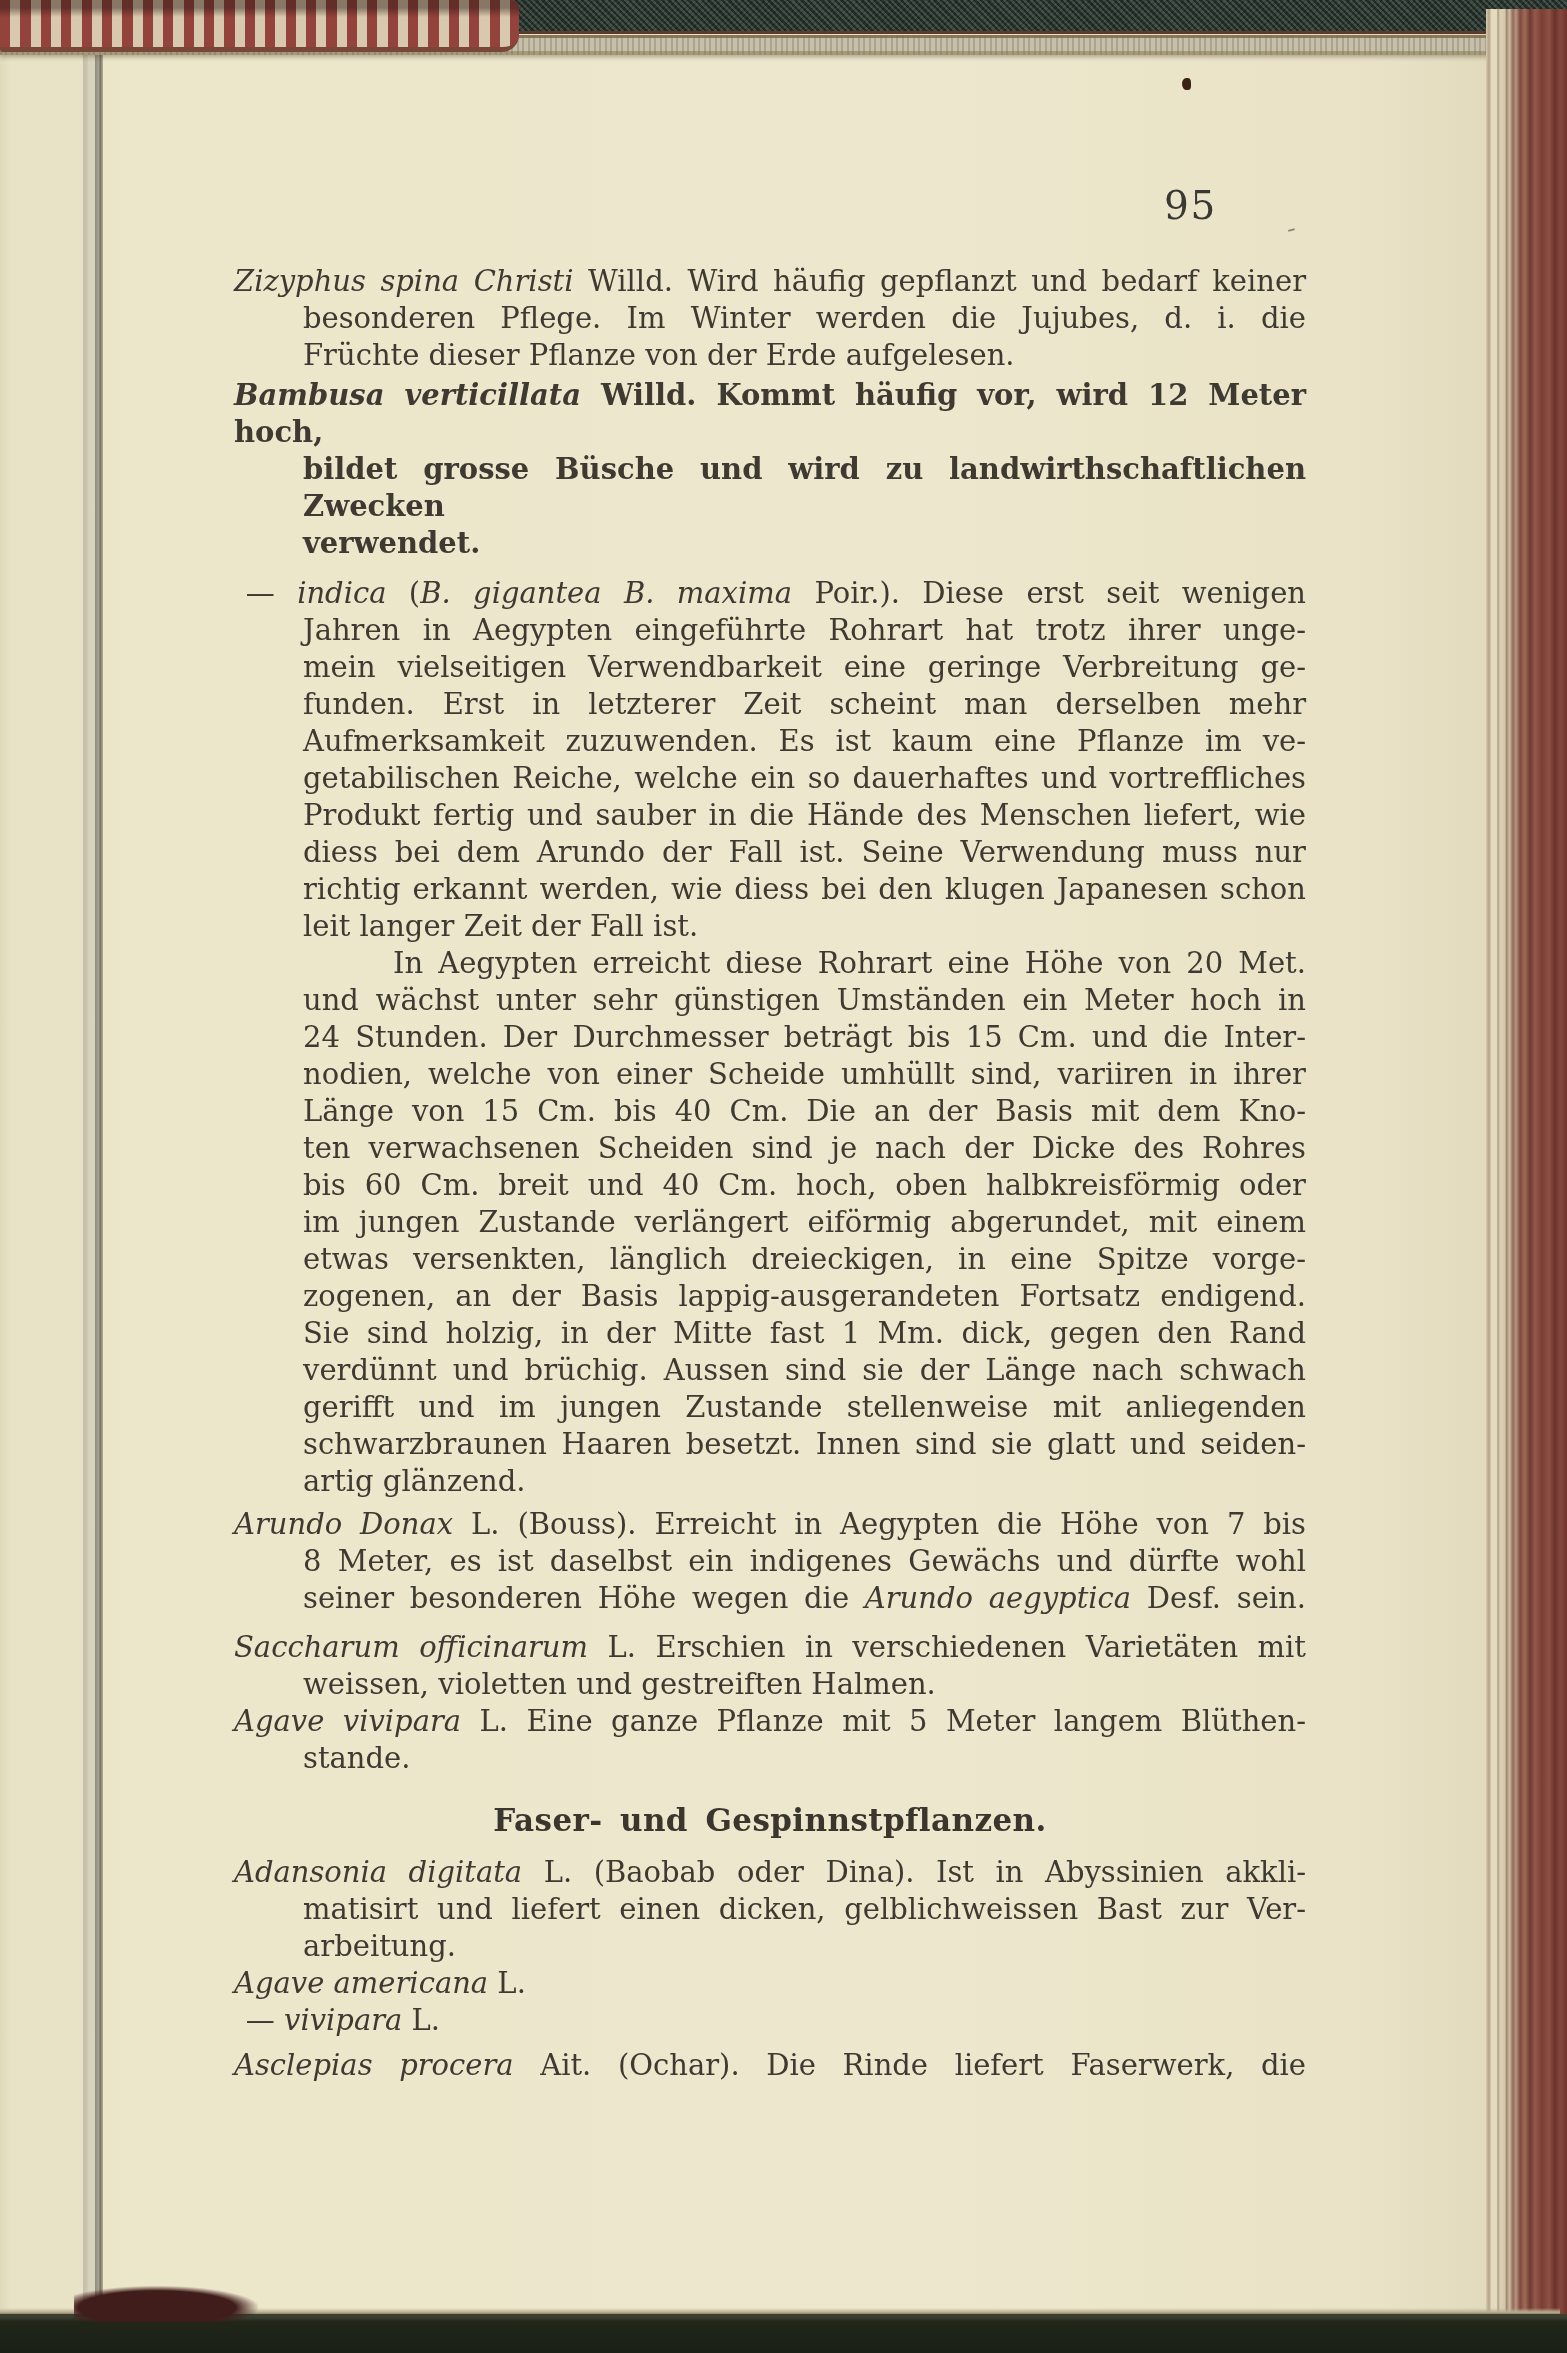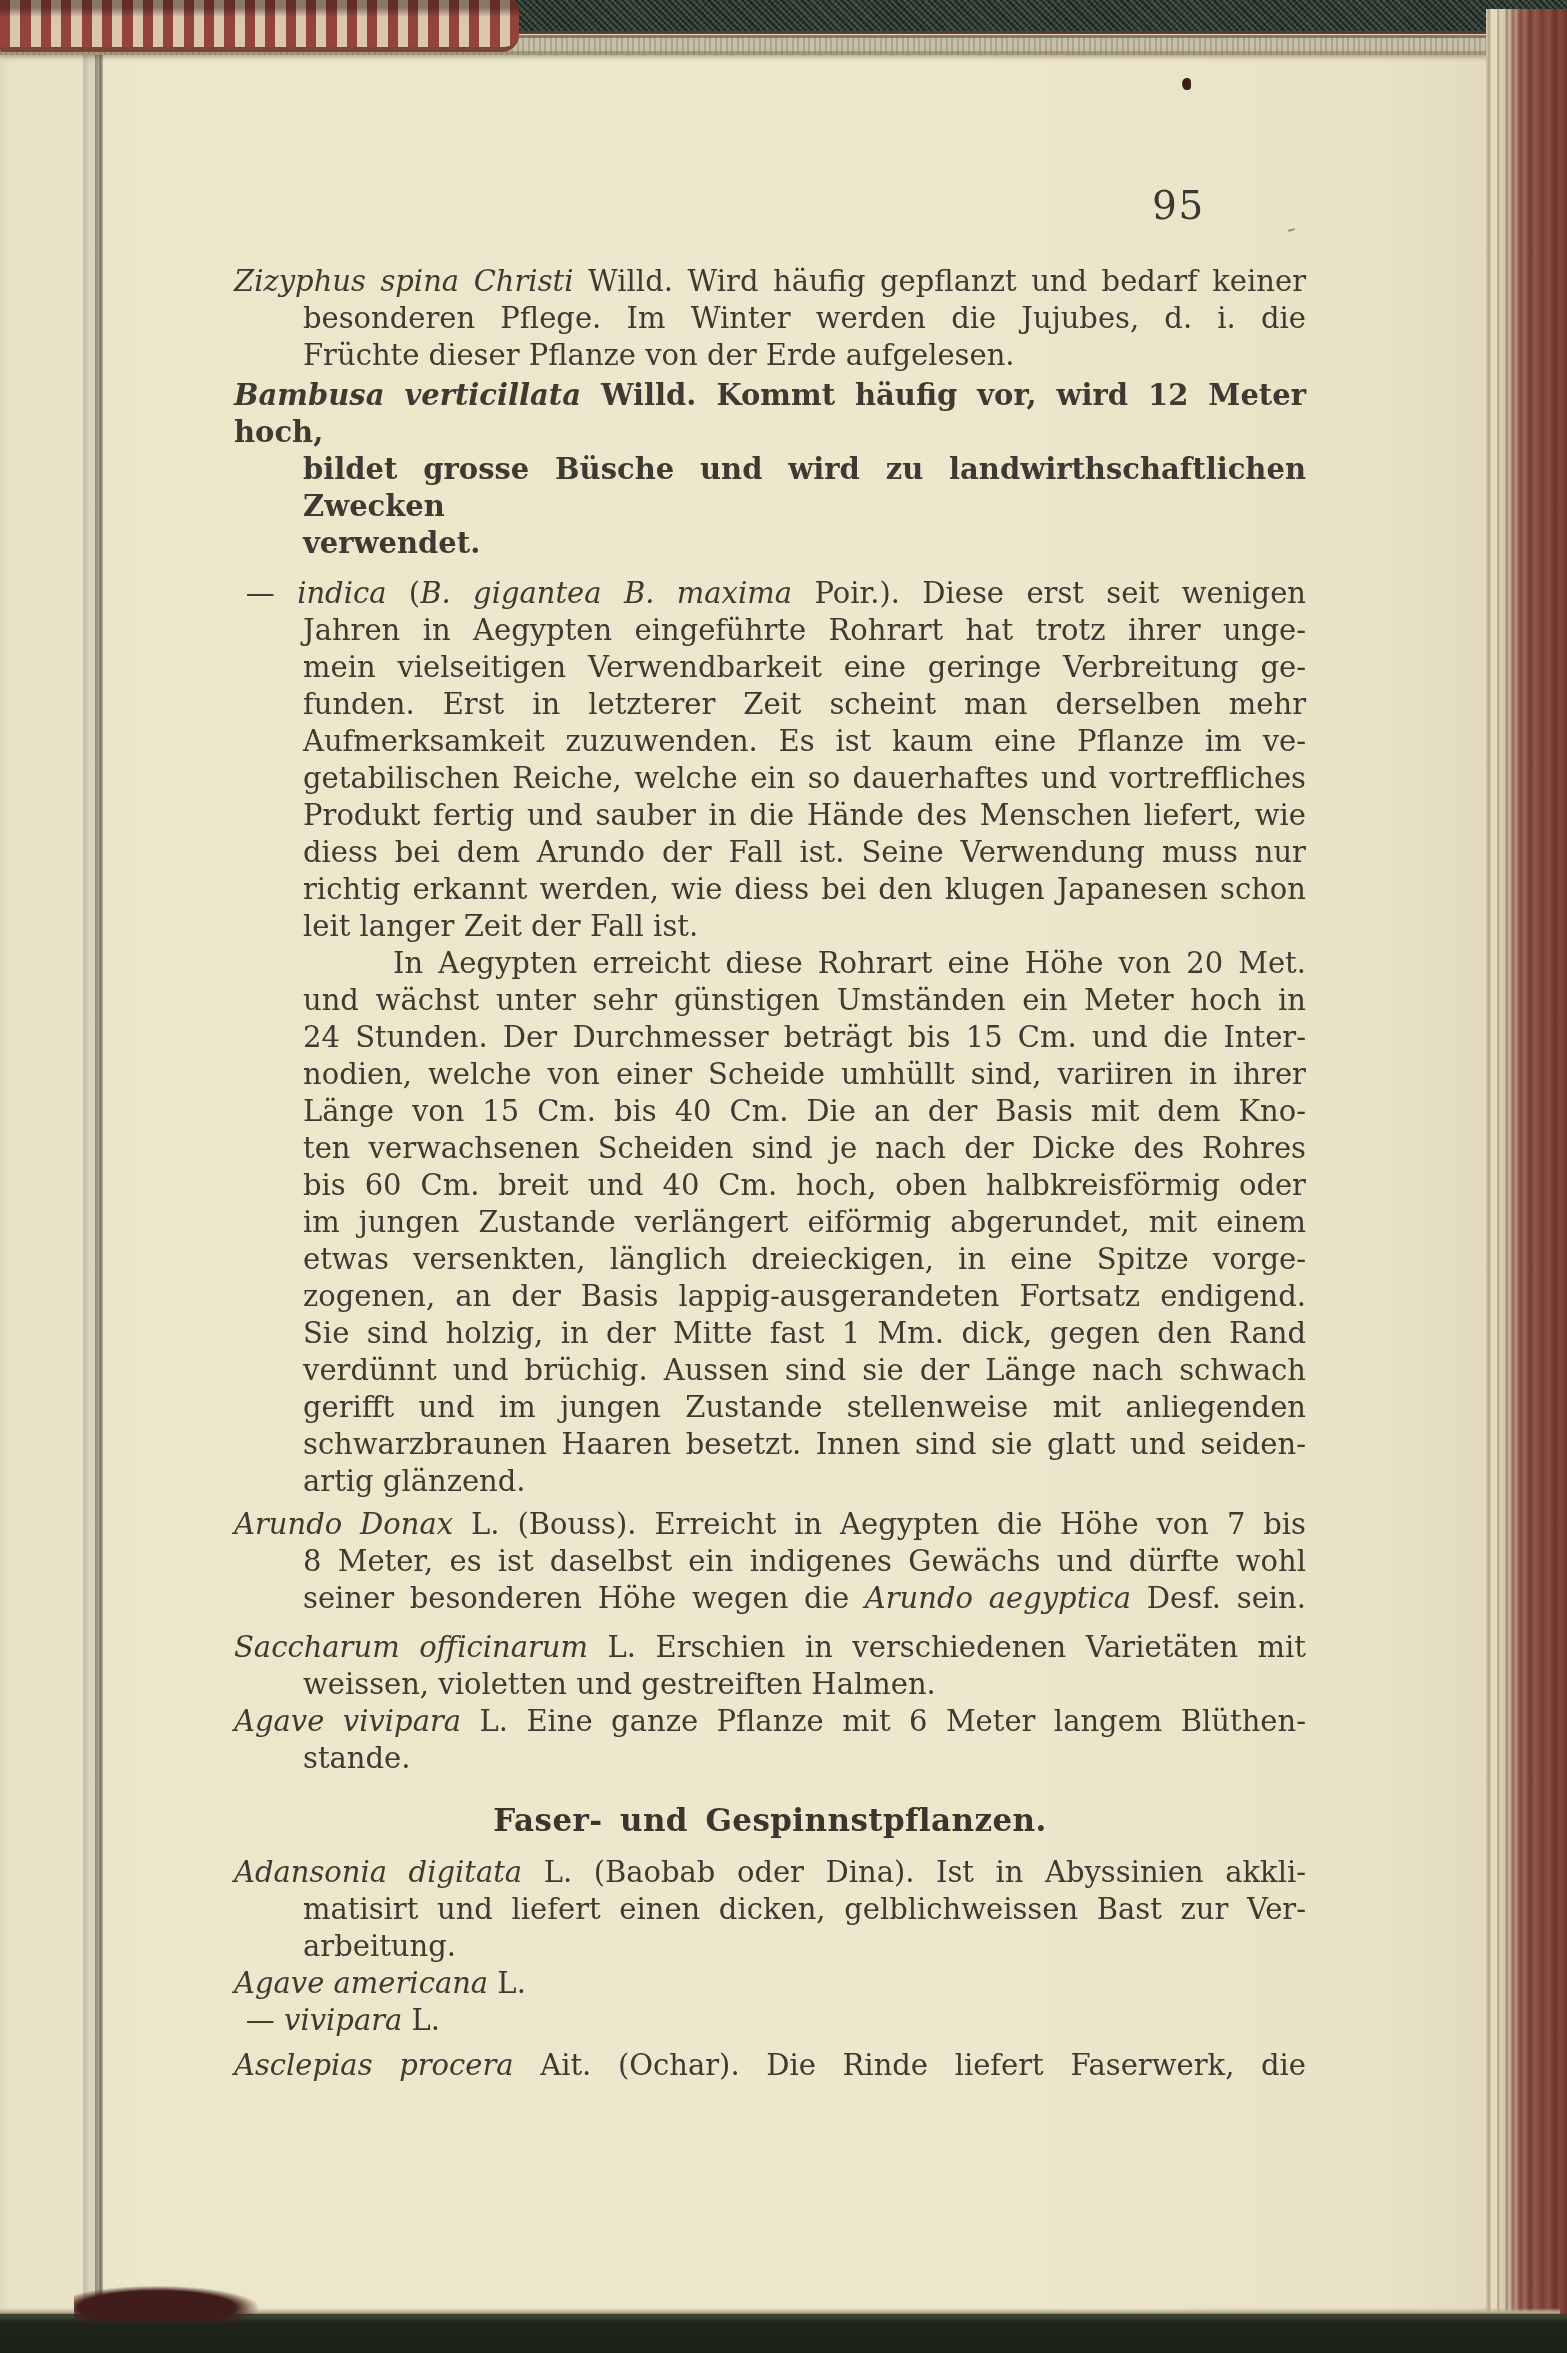--- a/index.html
+++ b/index.html
@@ -79,22 +79,22 @@
     z-index: 2;
   }
   .smudge {
     position: absolute; left: 1288px; top: 229px; width: 7px; height: 2.4px;
     background: #8a857a; border-radius: 1.6px; transform: rotate(-15deg);
     z-index: 2;
   }
 
   
   .page-number {
-    position: absolute; left: 1100px; top: 183px; width: 157px;
-    text-align: center;
+    position: absolute; left: 1164px; top: 183px; width: 157px;
+    text-align: left;
     font-size: 39px; color: #3a3832; letter-spacing: 1.6px;
     z-index: 2;
   }
   .text-block {
     position: absolute; left: 234px; top: 263px; width: 1072px;
     font-size: 29px; line-height: 37px; color: #3e3a32;
     z-index: 2;
   }
   .para { margin: 0; }
   .line {
@@ -171,21 +171,21 @@
     <div class="para" style="margin-top: 5.5px;">
       <div class="line ind-first"><i>Arundo Donax</i><span> L. (Bouss). Erreicht in Aegypten die Höhe von 7 bis</span></div>
       <div class="line ind-cont"><span>8 Meter, es ist daselbst ein indigenes Gewächs und dürfte wohl</span></div>
       <div class="line ind-cont"><span>seiner besonderen Höhe wegen die </span><i>Arundo aegyptica</i><span> Desf. sein.</span></div>
     </div>
     <div class="para" style="margin-top: 12px;">
       <div class="line ind-first"><i>Saccharum officinarum</i><span> L. Erschien in verschiedenen Varietäten mit</span></div>
       <div class="line ind-cont last"><span>weissen, violetten und gestreiften Halmen.</span></div>
     </div>
     <div class="para" style="margin-top: 0px;">
-      <div class="line ind-first"><i>Agave vivipara</i><span> L. Eine ganze Pflanze mit 6 Meter langem Blüthen-</span></div>
+      <div class="line ind-first"><i>Agave vivipara</i><span> L. Eine ganze Pflanze mit 5 Meter langem Blüthen-</span></div>
       <div class="line ind-cont last"><span>stande.</span></div>
     </div>
     <div class="heading" style="margin-top: 25px; text-align: right;">Faser- und Gespinnstpflanzen.</div>
     <div class="para" style="margin-top: 15.7px;">
       <div class="line ind-first"><i>Adansonia digitata</i><span> L. (Baobab oder Dina). Ist in Abyssinien akkli-</span></div>
       <div class="line ind-cont"><span>matisirt und liefert einen dicken, gelblichweissen Bast zur Ver-</span></div>
       <div class="line ind-cont last"><span>arbeitung.</span></div>
     </div>
     <div class="para" style="margin-top: 0px;">
       <div class="line ind-first last"><i>Agave americana</i><span> L.</span></div>

